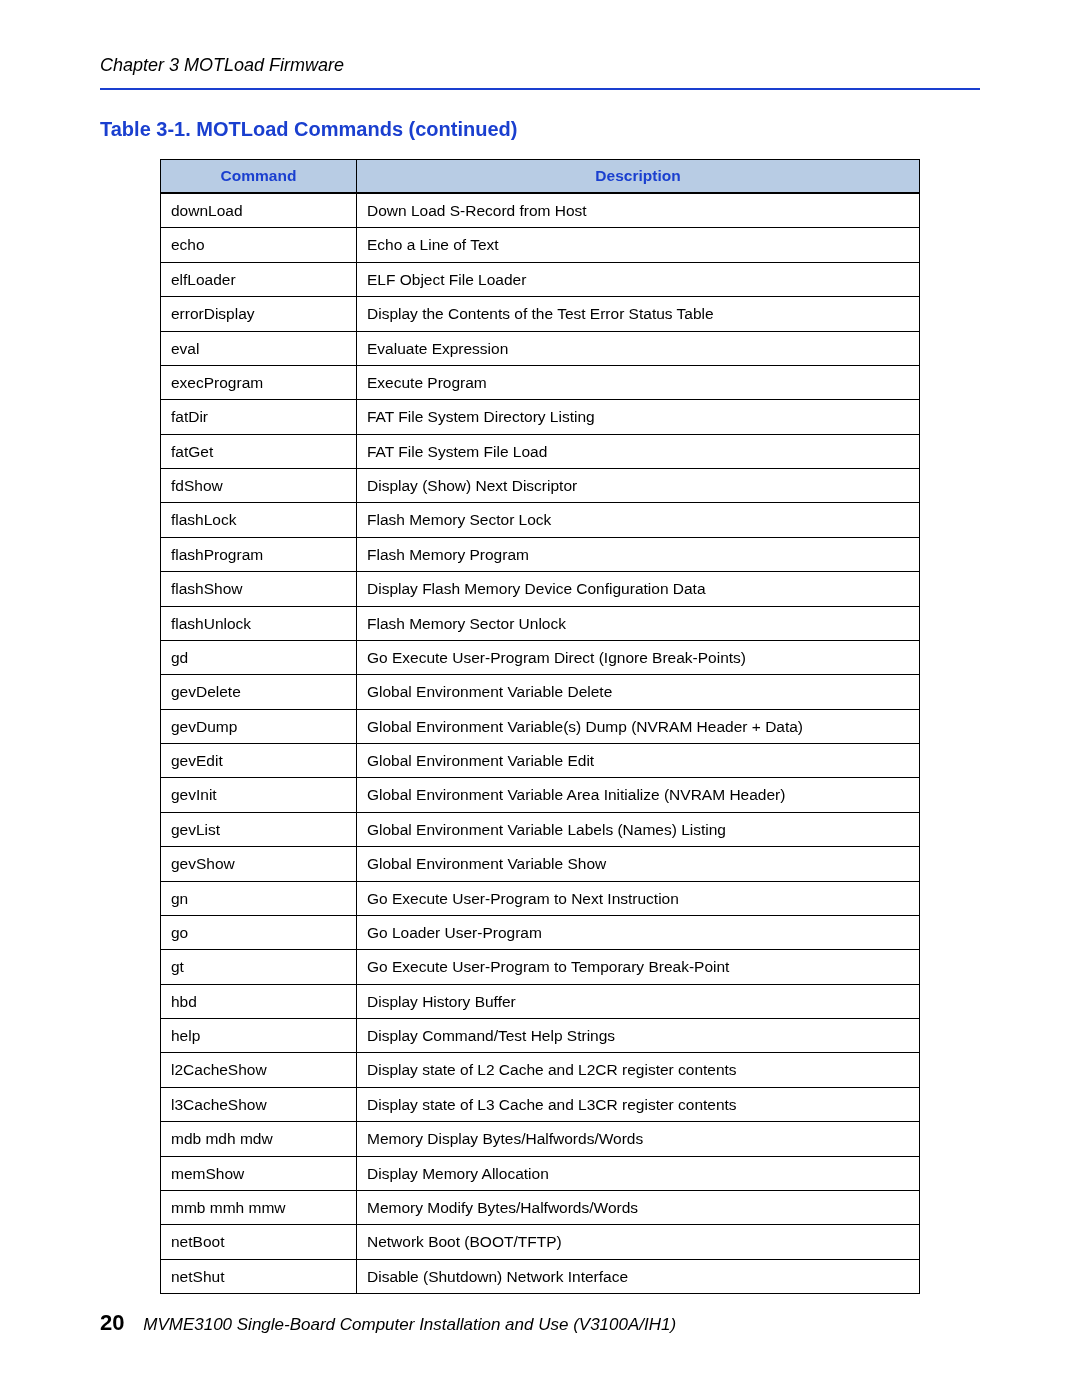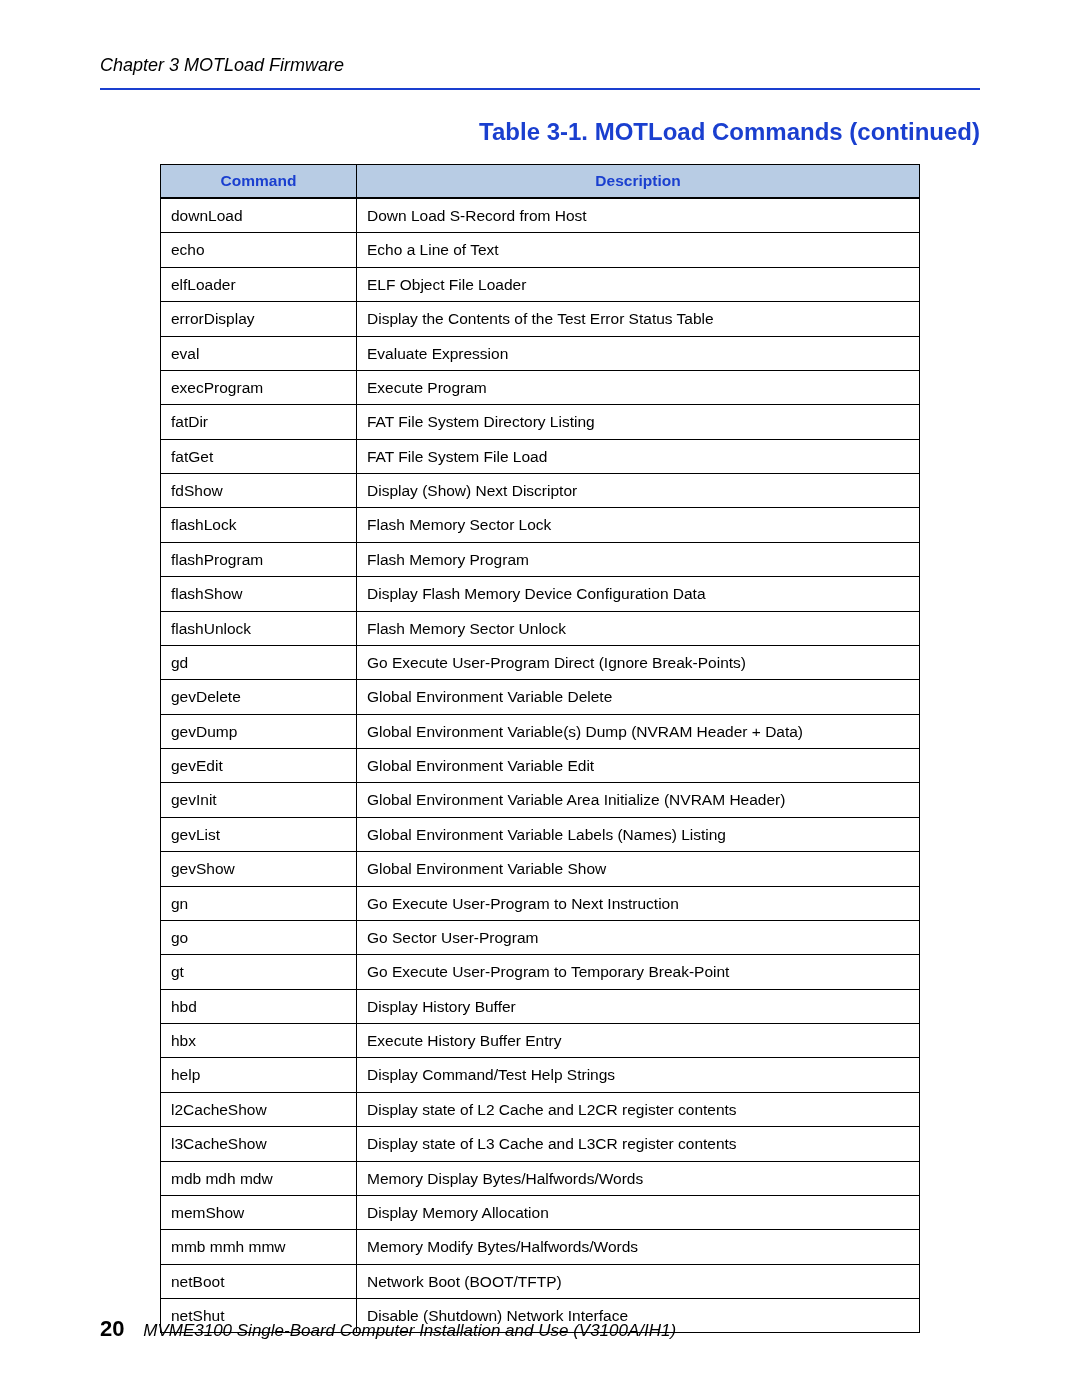--- a/index.html
+++ b/index.html
@@ -21,23 +21,23 @@
     font-size: 18px;
     color: #000;
     margin-bottom: 12px;
   }
   .blue-rule {
     height: 2px;
     background: #1a3fcf;
     margin-bottom: 28px;
   }
   .table-title {
-    text-align: right;
+    text-align: left;
     font-weight: bold;
-    font-size: 24px;
+    font-size: 20px;
     color: #1a3fcf;
     margin-bottom: 18px;
   }
   table.commands {
     border-collapse: collapse;
     width: 760px;
     margin: 0 auto;
     font-size: 15.5px;
   }
   table.commands th {
@@ -64,21 +64,21 @@
     font-weight: normal;
     width: 175px;
     margin-left: 12px;
   }
   table.commands tbody tr:last-child td {
     border-bottom: 1px solid #000;
   }
   .footer {
     position: absolute;
     left: 100px;
-    bottom: 55px;
+    bottom: 61px;
     font-size: 17px;
   }
   .footer .pageno {
     font-weight: bold;
     font-size: 22px;
     font-style: normal;
     margin-right: 14px;
   }
   .footer .doctitle {
     font-style: italic;
@@ -181,33 +181,29 @@
         <tr>
           <td class="cmd">gevShow</td>
           <td>Global Environment Variable Show</td>
         </tr>
         <tr>
           <td class="cmd">gn</td>
           <td>Go Execute User-Program to Next Instruction</td>
         </tr>
         <tr>
           <td class="cmd">go</td>
-          <td>Go Sector User-Program</td>
+          <td>Go Loader User-Program</td>
         </tr>
         <tr>
           <td class="cmd">gt</td>
           <td>Go Execute User-Program to Temporary Break-Point</td>
         </tr>
         <tr>
           <td class="cmd">hbd</td>
           <td>Display History Buffer</td>
-        </tr>
-        <tr>
-          <td class="cmd">hbx</td>
-          <td>Execute History Buffer Entry</td>
         </tr>
         <tr>
           <td class="cmd">help</td>
           <td>Display Command/Test Help Strings</td>
         </tr>
         <tr>
           <td class="cmd">l2CacheShow</td>
           <td>Display state of L2 Cache and L2CR register contents</td>
         </tr>
         <tr>

